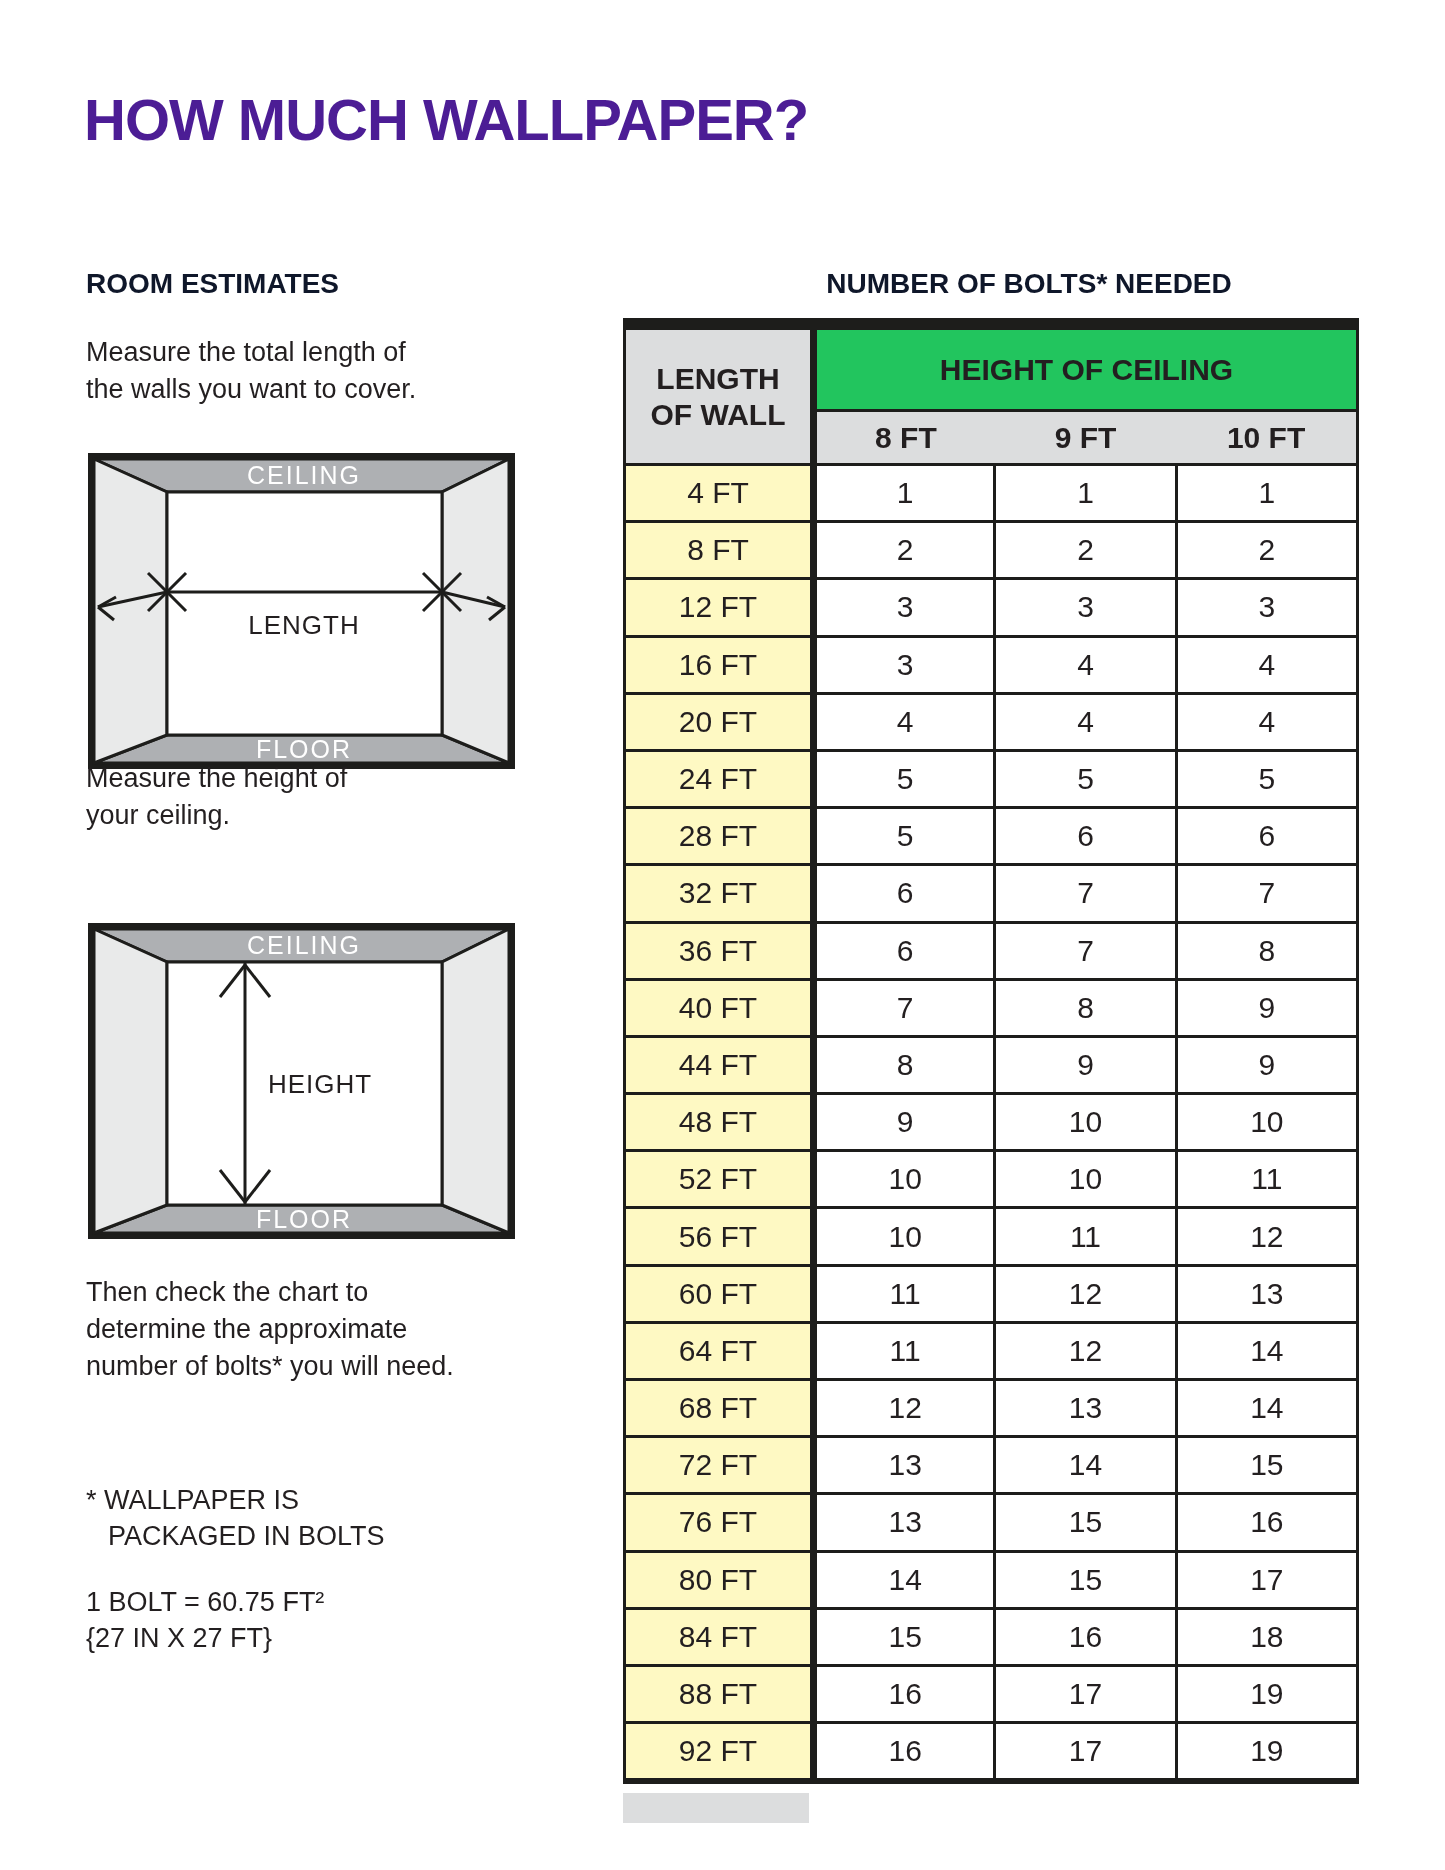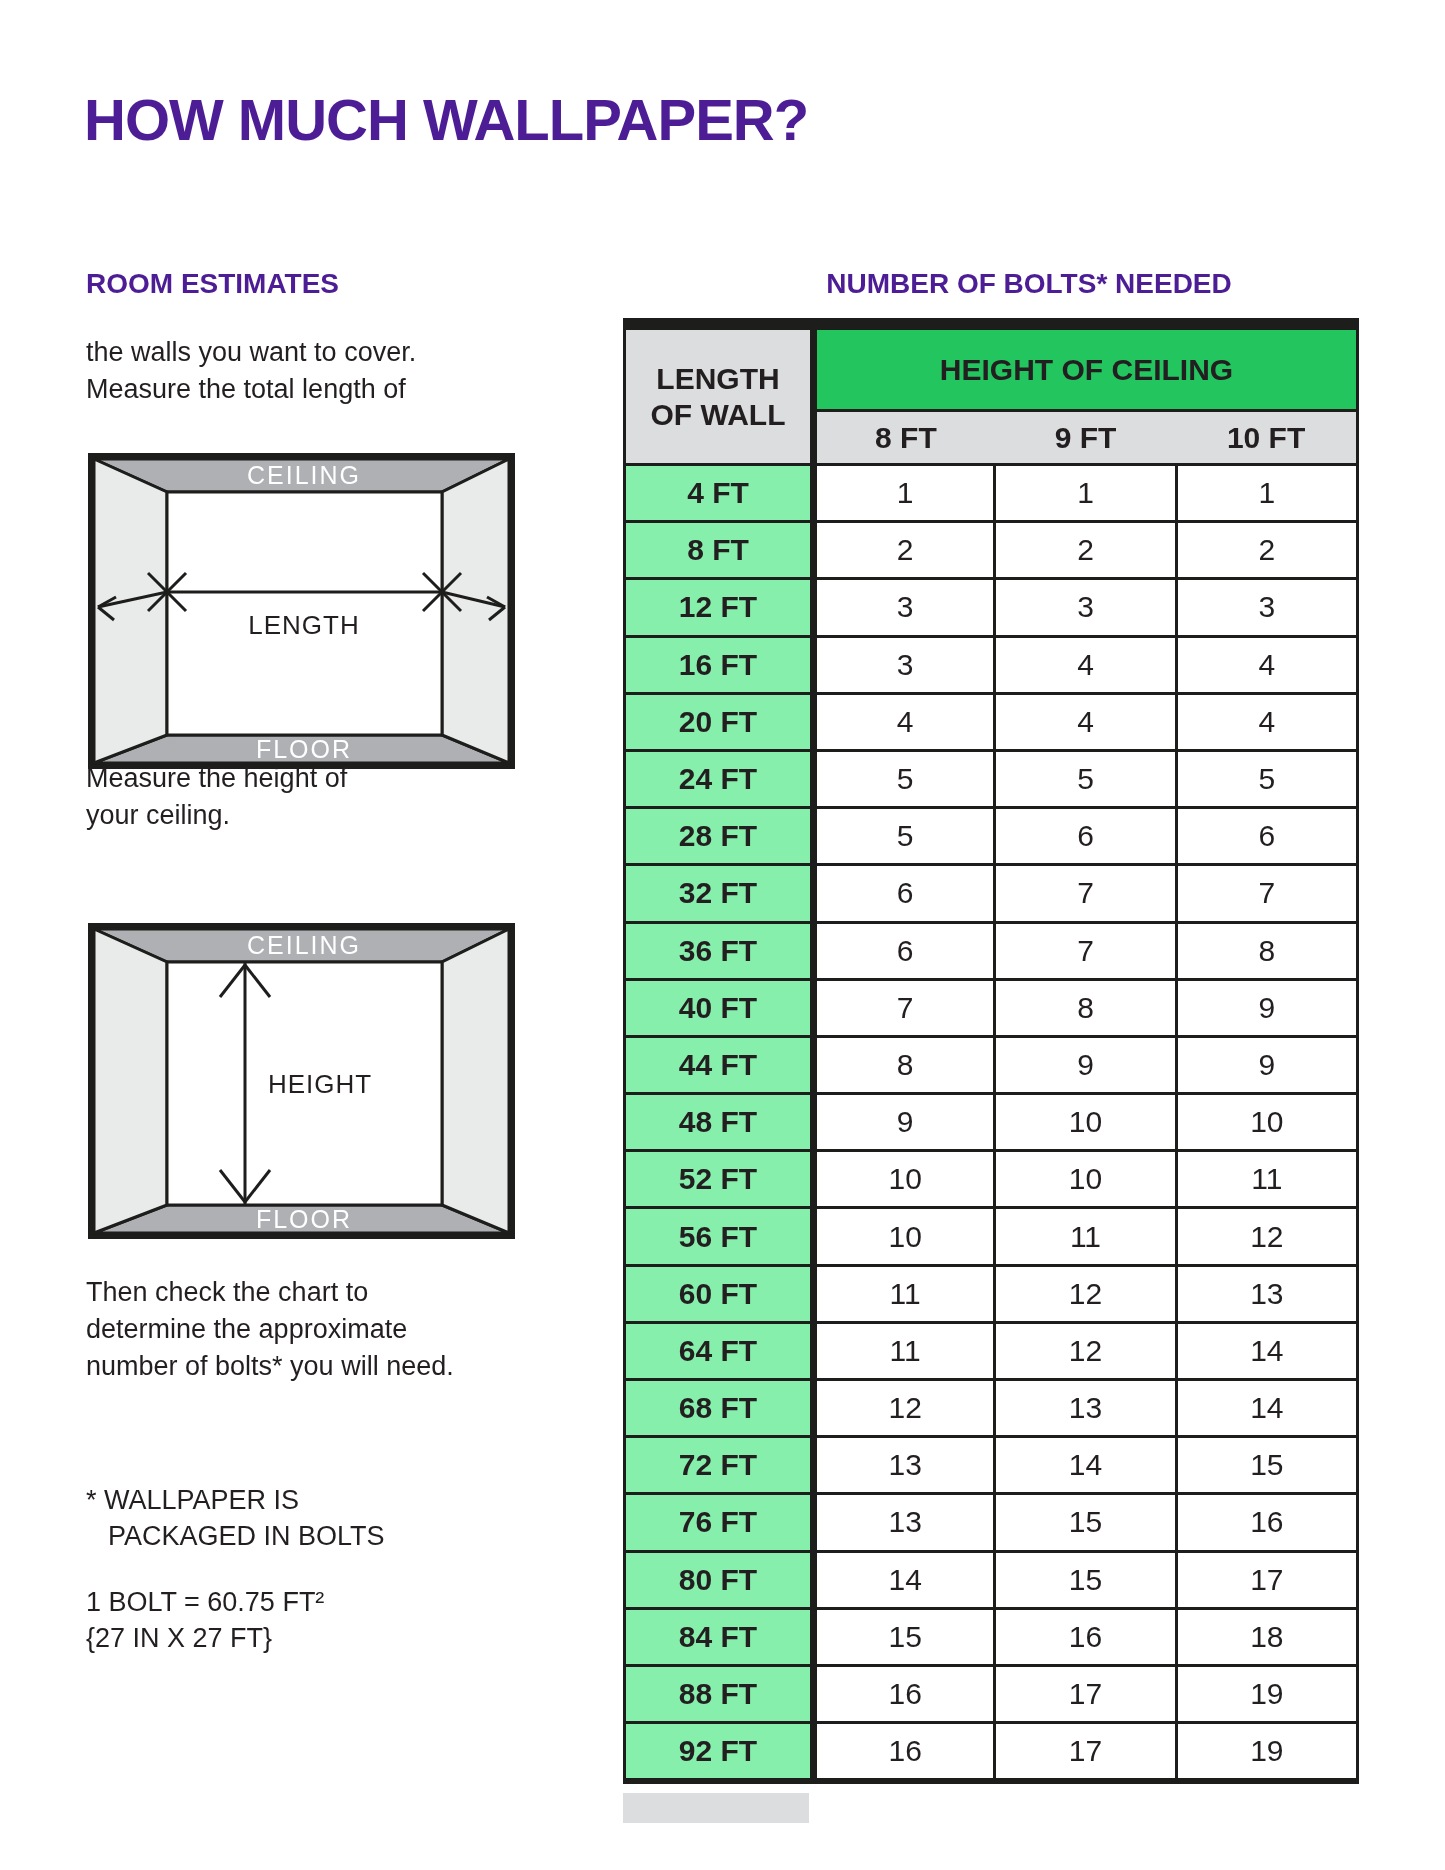--- a/index.html
+++ b/index.html
@@ -9,21 +9,21 @@
     overflow:hidden;
   }
   .abs{position:absolute;}
 
   
   .page-title{
     left:84px;top:86px;font-size:58px;font-weight:bold;letter-spacing:-1px;
     color:#4c1d95;white-space:nowrap;
   }
   .section-heading{
-    font-size:28px;font-weight:bold;color:#4c1d95;white-space:nowrap;letter-spacing:0;
+    font-size:28px;font-weight:bold;color:#0f172a;white-space:nowrap;letter-spacing:0;
   }
   .room-estimates{left:86px;top:268px;}
   .table-heading{left:679px;top:268px;width:700px;text-align:center;}
 
   
   .copy{font-size:27px;line-height:37px;color:#231F20;}
   .para1{left:86px;top:334px;}
   .para2{left:86px;top:760px;}
   .para3{left:86px;top:1274px;}
   .footnote{left:86px;top:1482px;font-weight:normal;line-height:36px;}
@@ -56,42 +56,42 @@
   }
   .bolt-table .group-header{
     background:#22c55e;font-weight:bold;height:79px;
     border-bottom:3px solid #1D1D1B;
   }
   .bolt-table .sub-header th{
     background:#DCDDDE;font-weight:bold;height:51px;width:184px;
     border-bottom:3px solid #1D1D1B;
   }
   .bolt-table tbody th.row-label{
-    background:#86efac;font-weight:bold;
+    background:#fef9c3;font-weight:normal;
     border-top:3px solid #1D1D1B;border-bottom:3px solid #1D1D1B;
     border-right:7px solid #1D1D1B;
   }
   .bolt-table tbody td{
     background:#ffffff;font-weight:normal;height:54.2px;
     border:3px solid #1D1D1B;
   }
   .table-tail{
     left:623px;top:1793px;width:186px;height:30px;background:#DCDDDE;
   }
 </style>
 </head>
 <body>
 
 <div class="abs page-title">HOW MUCH WALLPAPER?</div>
 
 <div class="abs section-heading room-estimates">ROOM ESTIMATES</div>
 
 <div class="abs copy para1">
+  <div>Measure the total length of</div>
   <div>the walls you want to cover.</div>
-  <div>Measure the total length of</div>
 </div>
 
 <svg class="abs diagram1" width="427" height="316" viewBox="0 0 427 316">
   <rect x="3" y="3" width="421" height="310" fill="#ffffff" stroke="#1D1D1B" stroke-width="6"></rect>
   <polygon points="6,6 421,6 354,39 79,39" fill="#AEB0B3" stroke="#1D1D1B" stroke-width="3"></polygon>
   <polygon points="6,310 421,310 354,282 79,282" fill="#AEB0B3" stroke="#1D1D1B" stroke-width="3"></polygon>
   <polygon points="6,6 79,39 79,282 6,310" fill="#E9EAEA" stroke="#1D1D1B" stroke-width="3"></polygon>
   <polygon points="421,6 354,39 354,282 421,310" fill="#E9EAEA" stroke="#1D1D1B" stroke-width="3"></polygon>
   <rect x="79" y="39" width="275" height="243" fill="#ffffff" stroke="#1D1D1B" stroke-width="3"></rect>
   <g stroke="#1D1D1B" stroke-width="3" fill="none">

